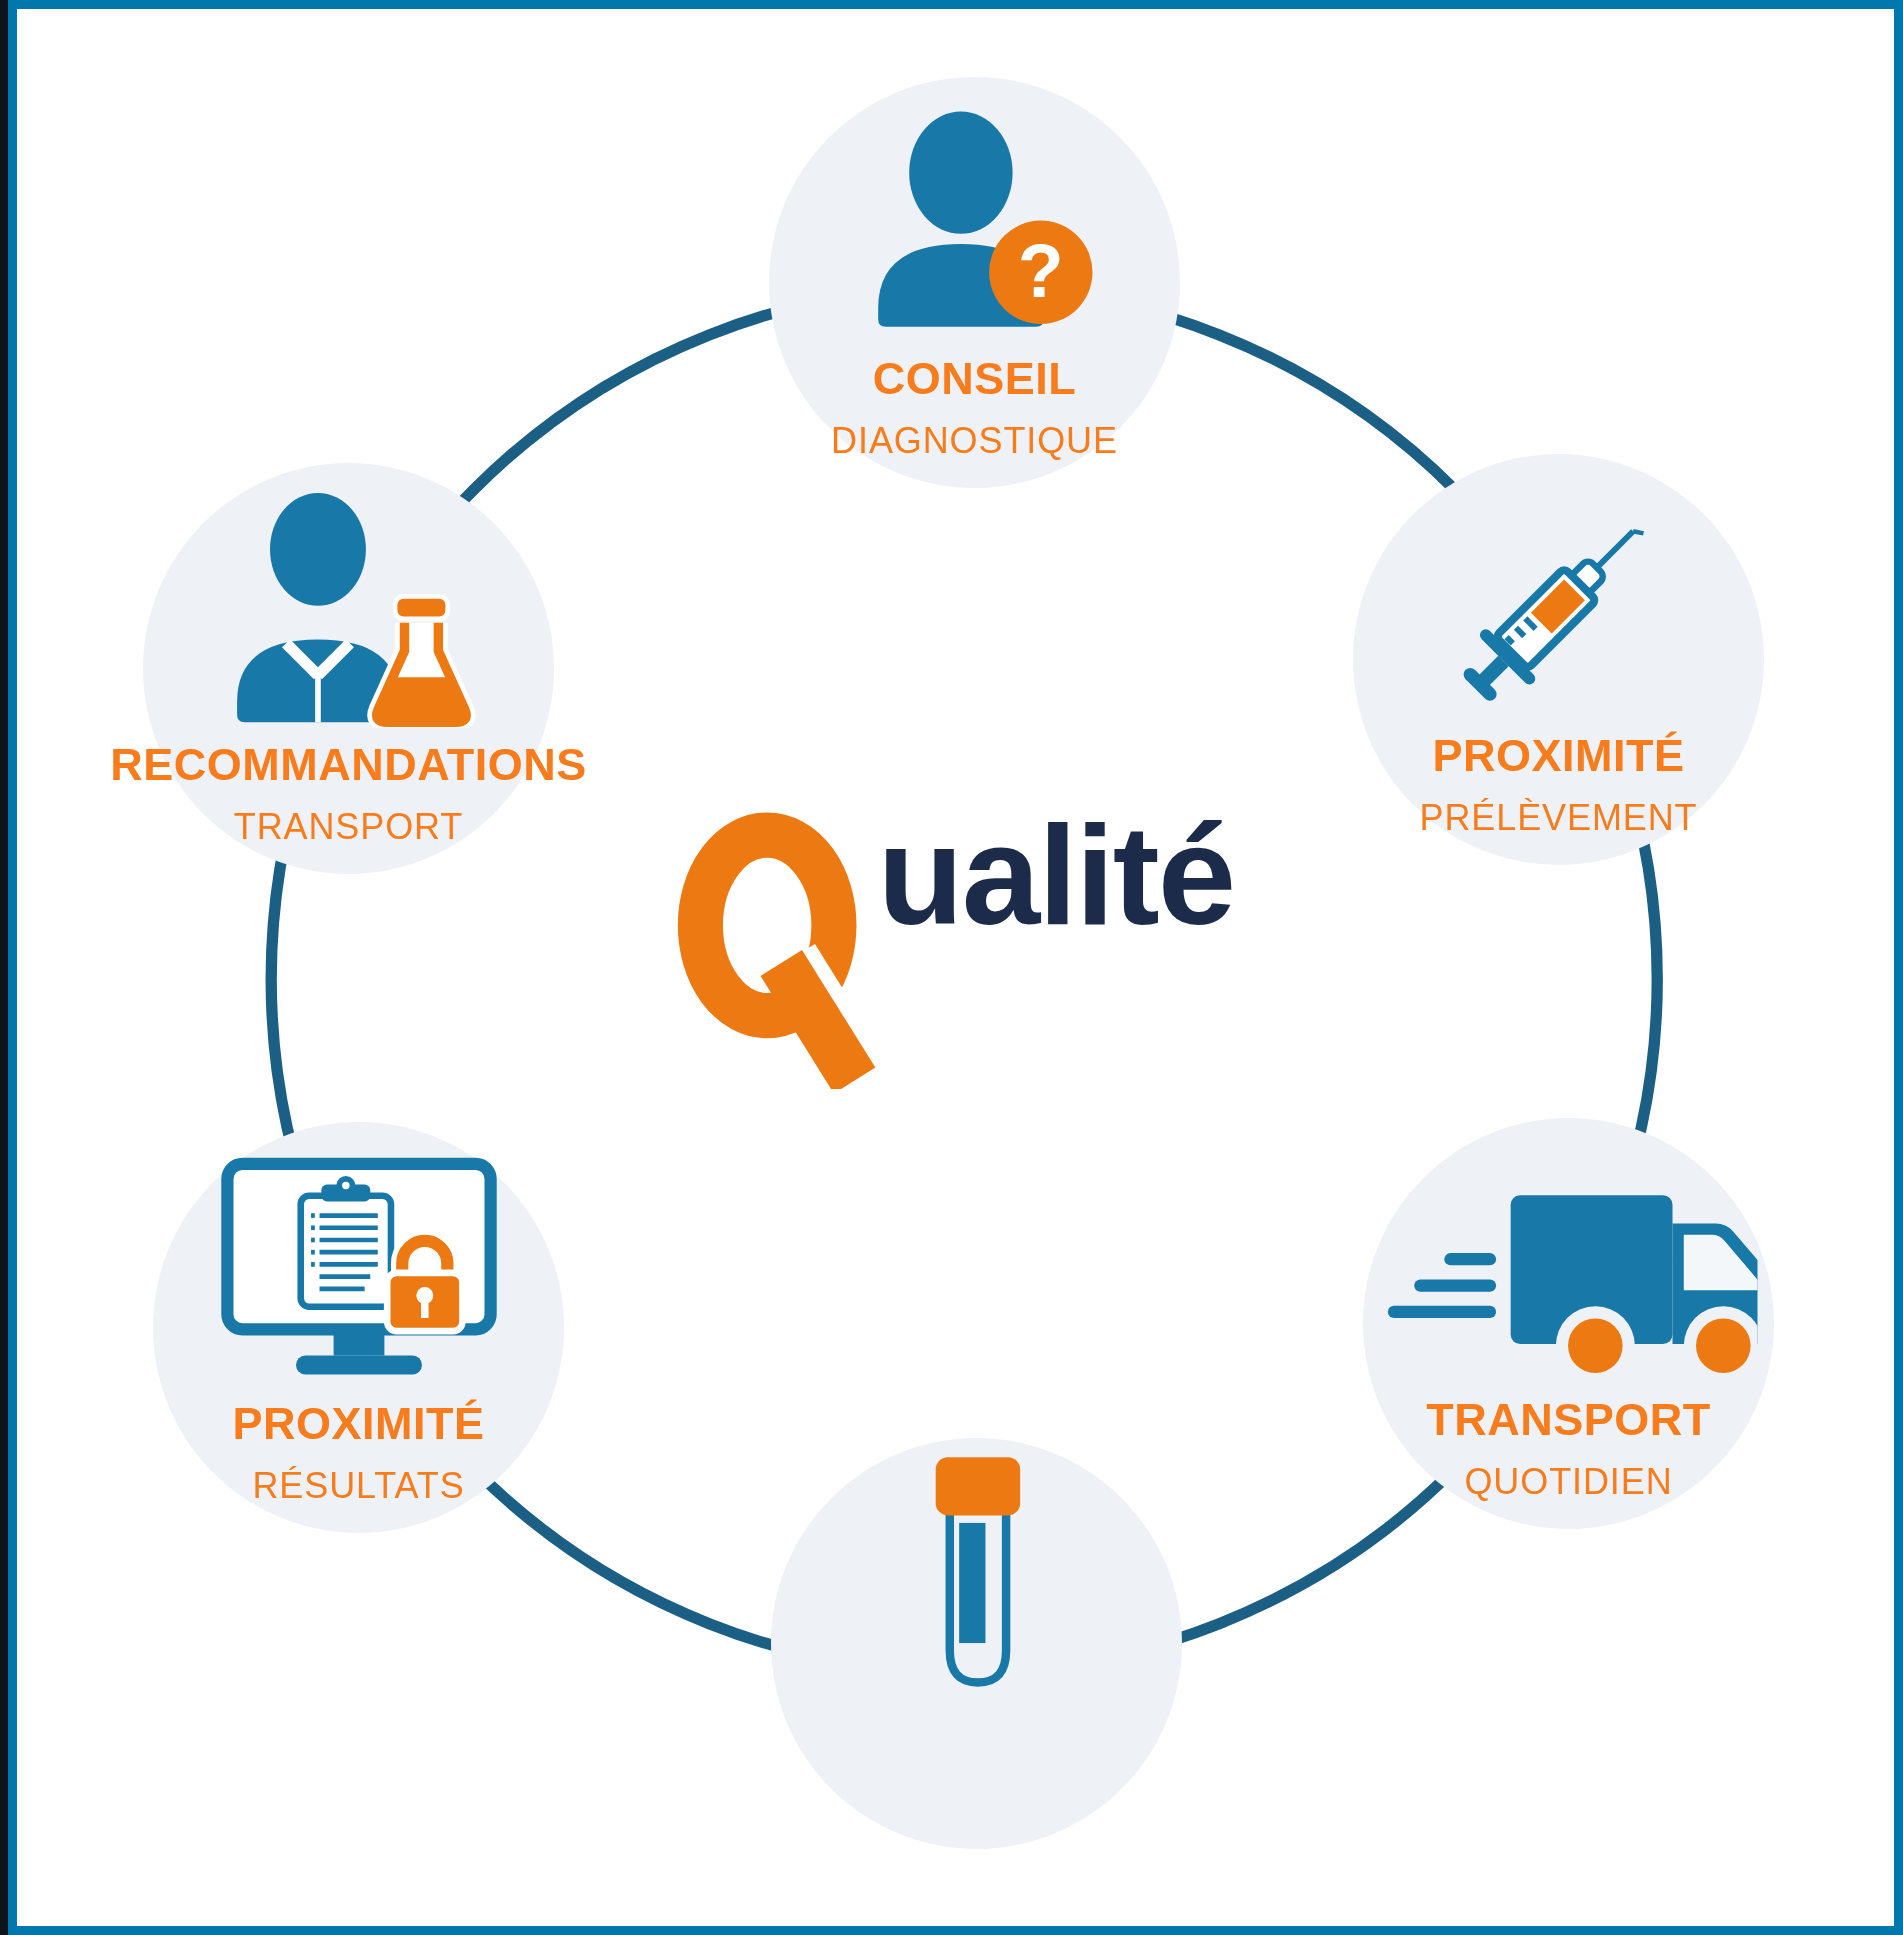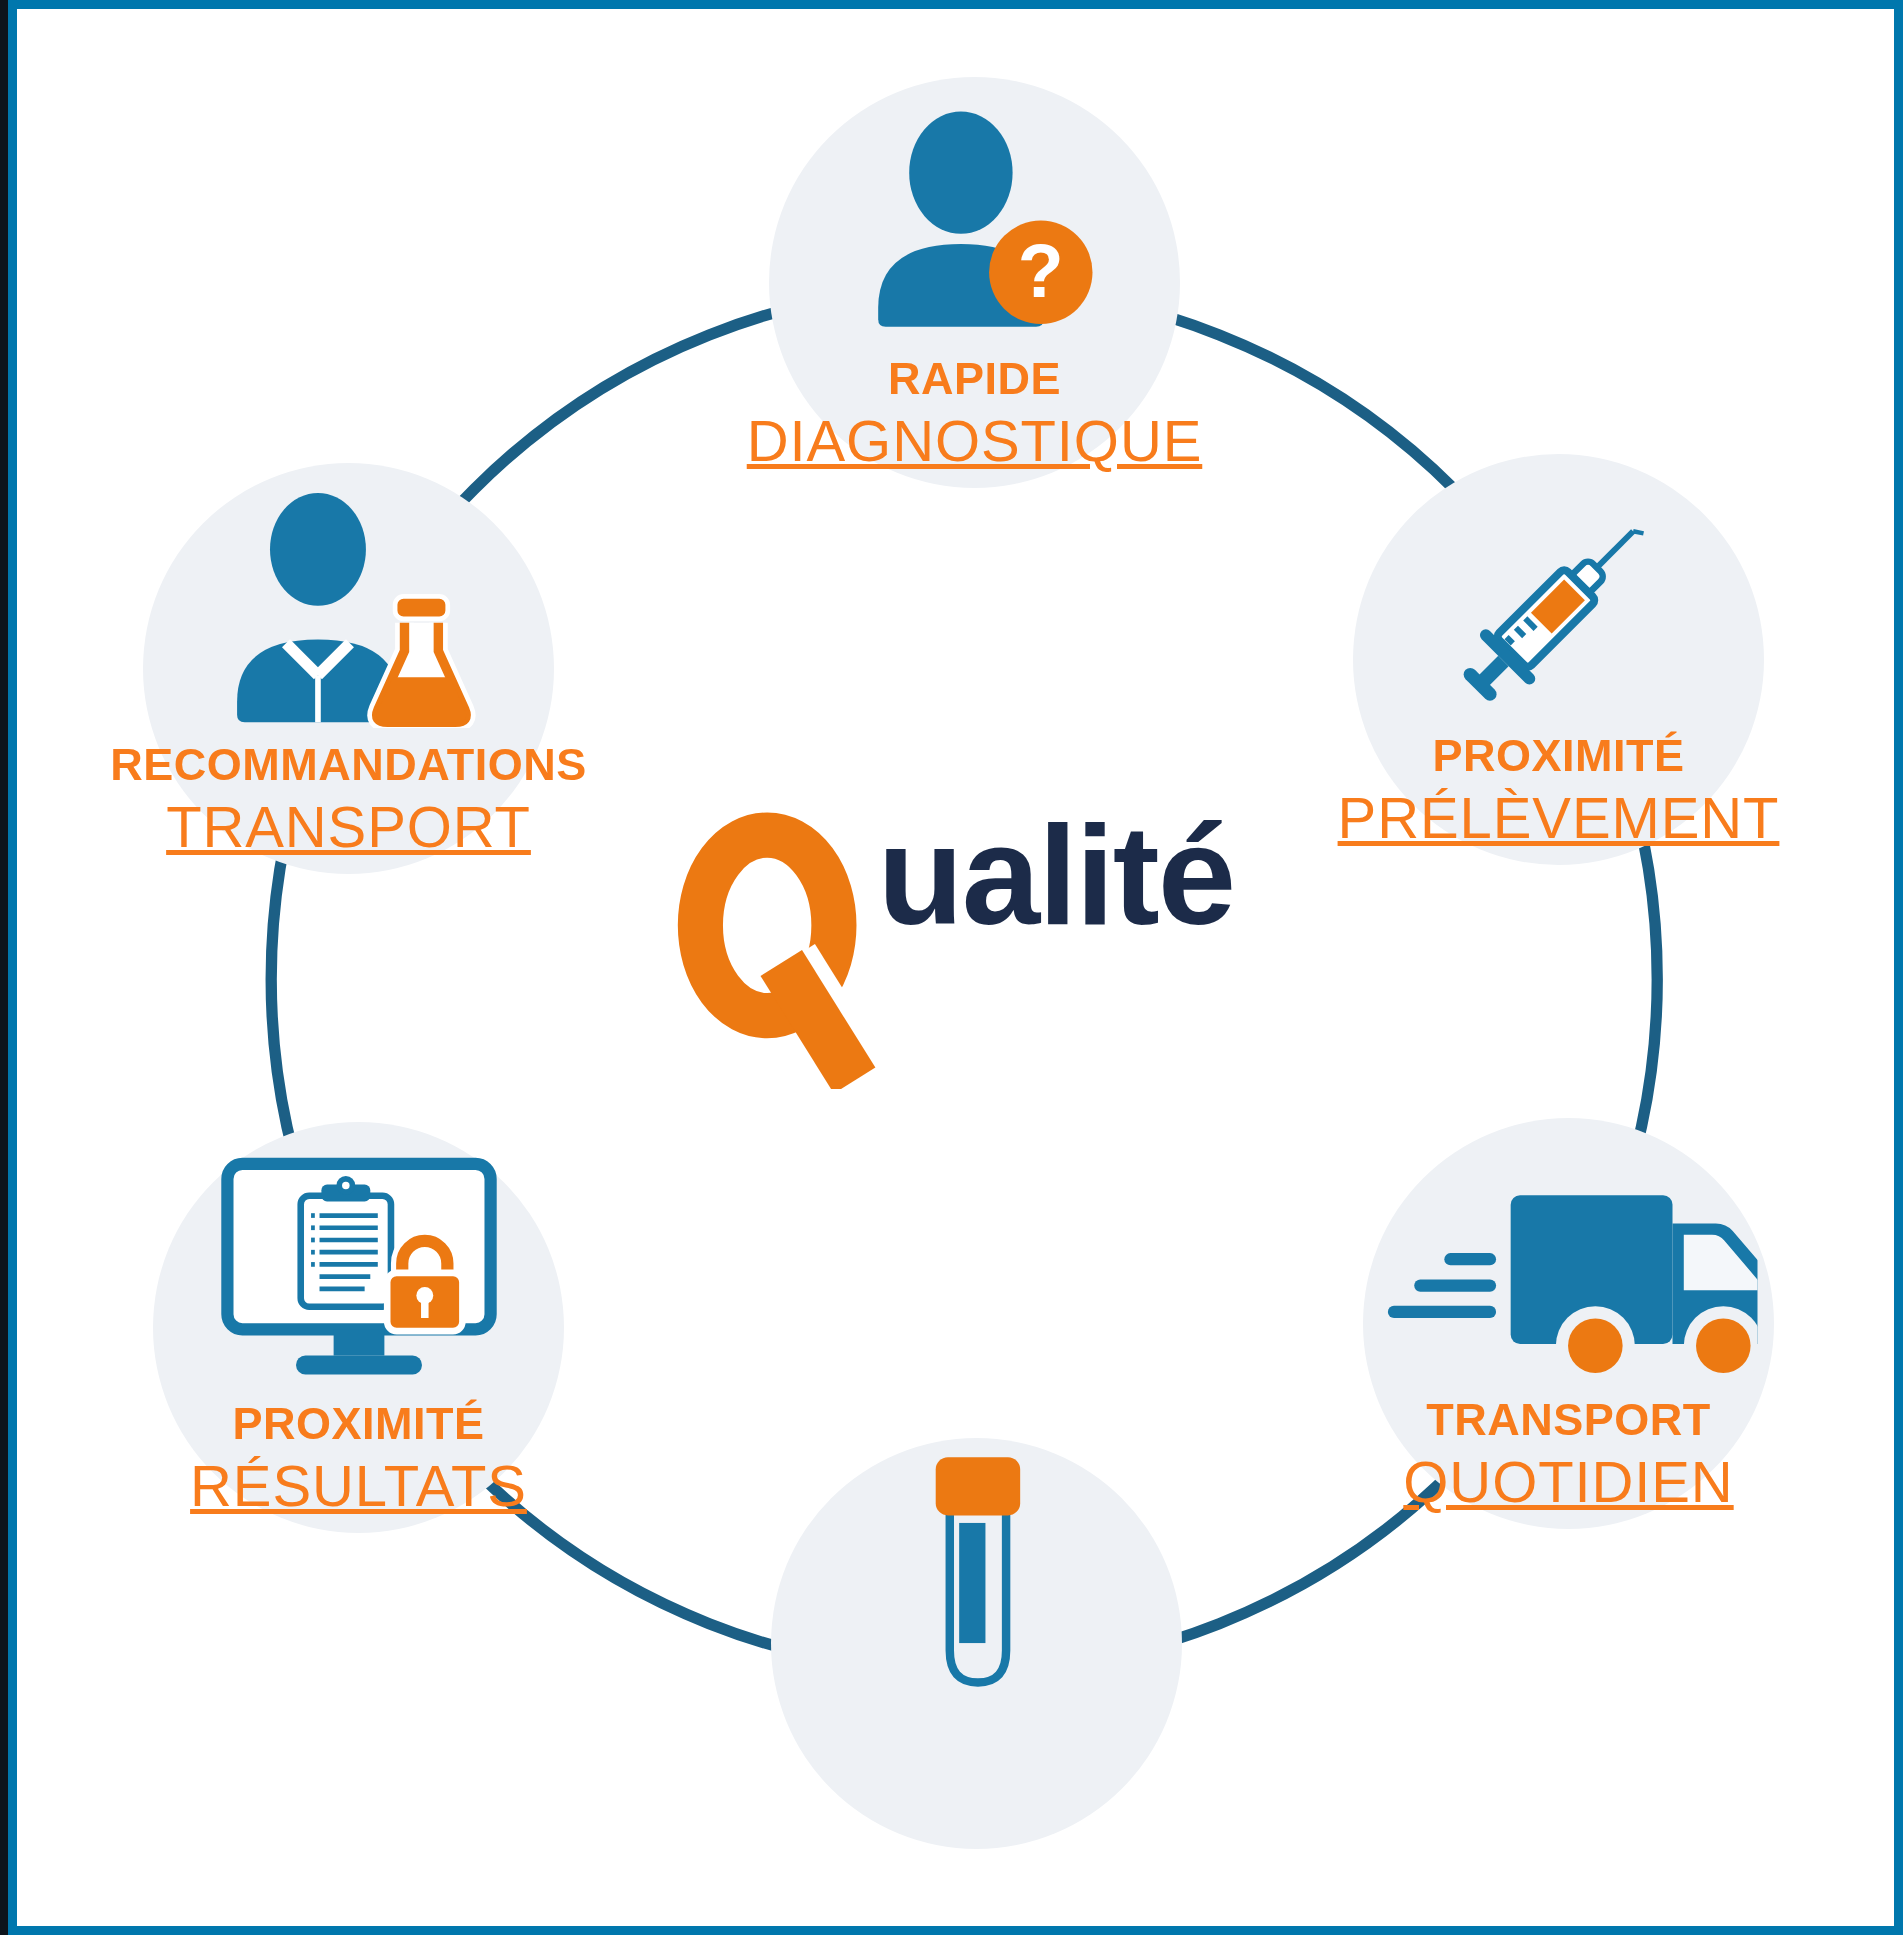--- a/index.html
+++ b/index.html
@@ -26,21 +26,21 @@
   .node{
     position:absolute;width:411px;height:411px;border-radius:50%;
     background:var(--node-bg);z-index:2;
   }
   .node .icon{position:absolute;left:50%;transform:translateX(-50%);top:28px;}
   .label{
     position:absolute;top:271px;left:50%;transform:translateX(-50%);
     width:659px;text-align:center;line-height:62px;white-space:nowrap;
   }
   .label .title{font-weight:700;font-size:45px;color:var(--text-orange);letter-spacing:0.5px;}
-  .label .subtitle{font-weight:400;font-size:58px;color:var(--text-orange);letter-spacing:0.9px;text-decoration:underline;}
+  .label .subtitle{font-weight:400;font-size:36px;color:var(--text-orange);letter-spacing:0.9px;}
   
   .n-conseil{left:769px;top:77px;}
   .n-proximite{left:1353px;top:454px;}
   .n-transport{left:1363px;top:1118px;}
   .n-analyse{left:771px;top:1438px;}
   .n-resultats{left:153px;top:1122px;}
   .n-recommandations{left:143px;top:463px;}
   
   .n-analyse .icon{top:15px;}
   .n-transport .icon{top:49px;}
@@ -66,21 +66,21 @@
   </svg>
 
   <div class="node n-conseil">
     <svg class="icon" width="245" height="235" viewBox="0 0 260 250">
       <ellipse cx="115" cy="72" rx="55" ry="65" fill="var(--blue)"></ellipse>
       <path d="M27,228 v-12 q0,-68 88,-68 q88,0 88,68 v12 q0,8 -8,8 H35 q-8,0 -8,-8 z" fill="var(--blue)"></path>
       <circle cx="200" cy="178" r="55" fill="var(--orange)"></circle>
       <text x="200" y="204" text-anchor="middle" font-size="80" font-weight="700" fill="#fff" font-family="Liberation Sans, sans-serif">?</text>
     </svg>
     <div class="label">
-      <div class="title">RAPIDE</div>
+      <div class="title">CONSEIL</div>
       <div class="subtitle">DIAGNOSTIQUE</div>
     </div>
   </div>
 
   <div class="node n-proximite">
     <svg class="icon" width="254" height="245" viewBox="0 0 270 260">
       <g transform="translate(130,136) rotate(45) scale(0.78)">
         <line x1="0" y1="-152" x2="0" y2="-80" stroke="var(--blue)" stroke-width="8"></line>
         <line x1="0" y1="-152" x2="12" y2="-160" stroke="var(--blue)" stroke-width="6"></line>
         <rect x="-17" y="-82" width="34" height="36" rx="10" fill="#fff" stroke="var(--blue)" stroke-width="9"></rect>

